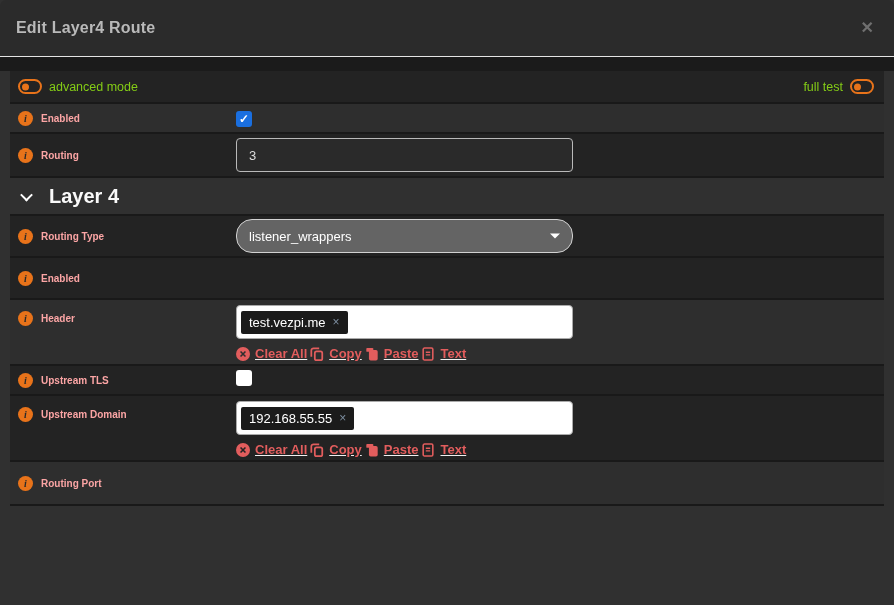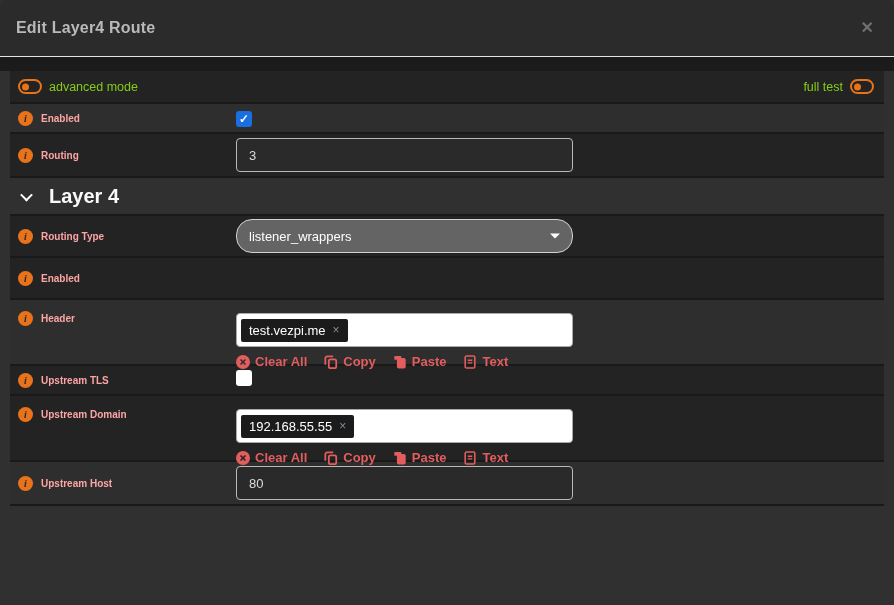--- a/index.html
+++ b/index.html
@@ -114,37 +114,38 @@
   .dropdown-text { font-size: 13px; color: #fff; }
   .caret {
     position: absolute; right: 12px; top: 50%; transform: translateY(-50%);
     width: 0; height: 0;
     border-left: 5px solid transparent; border-right: 5px solid transparent;
     border-top: 5px solid #fff;
   }
   
   .row-token { height: 66px; align-items: flex-start; }
   .row-token .label-col { padding-top: 11px; }
-  .row-token .field-col { padding-top: 13px; }
+  .row-token .field-col { padding-top: 5px; }
   .token-input {
     width: 337px; height: 34px;
     background: #fff; border: 1px solid #aaa; border-radius: 4px;
     display: flex; align-items: center; padding: 0 4px;
     cursor: text;
   }
   .token {
     background: #1b1b1b; color: #fff;
     font-size: 13px; padding: 4px 8px; border-radius: 2px;
     display: inline-flex; align-items: center; gap: 7px;
     cursor: default;
   }
   .token-x { color: #7d8ea0; font-size: 12px; cursor: pointer; }
   .token-actions {
-    display: flex; align-items: center; gap: 17px;
+    display: flex; align-items: center; gap: 3px;
     margin-top: 7px;
+    text-decoration: underline;
   }
   .action-link {
     display: inline-flex; align-items: center; gap: 5px;
     color: #e25d5d; font-size: 13px; font-weight: bold;
     cursor: pointer; text-decoration: none;
   }
   .action-link svg { display: block; }
 </style>
 </head>
 <body>
@@ -314,21 +315,18 @@
               </svg>
             <span>Text</span>
           </a>
         </div>
       </div>
     </div>
 
     <div class="form-row light row-port">
       <div class="label-col">
         <span class="info-icon">i</span>
-        <span class="row-label">Upstream Host</span>
-      </div>
-      <div class="field-col">
-        <input class="text-input" type="text" value="80" style="">
+        <span class="row-label">Routing Port</span>
       </div>
     </div>
 
   </div>
 </div>
 
 </body></html>

